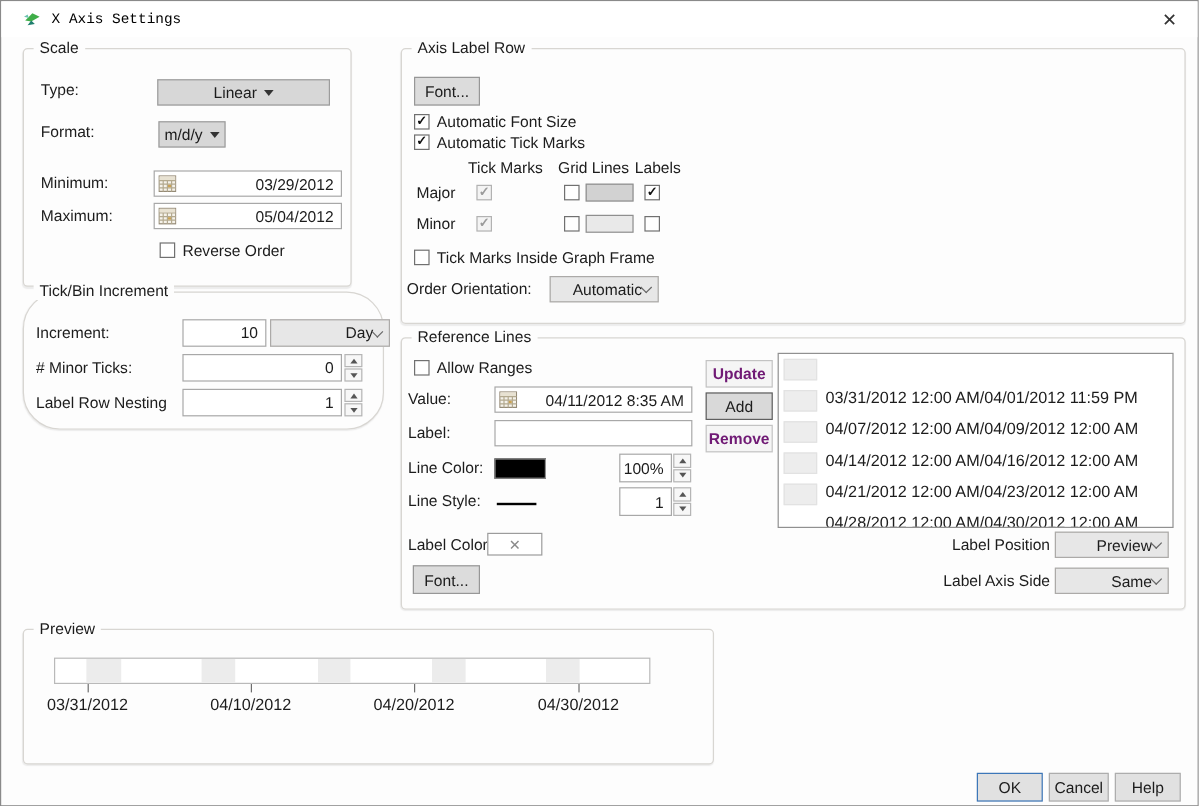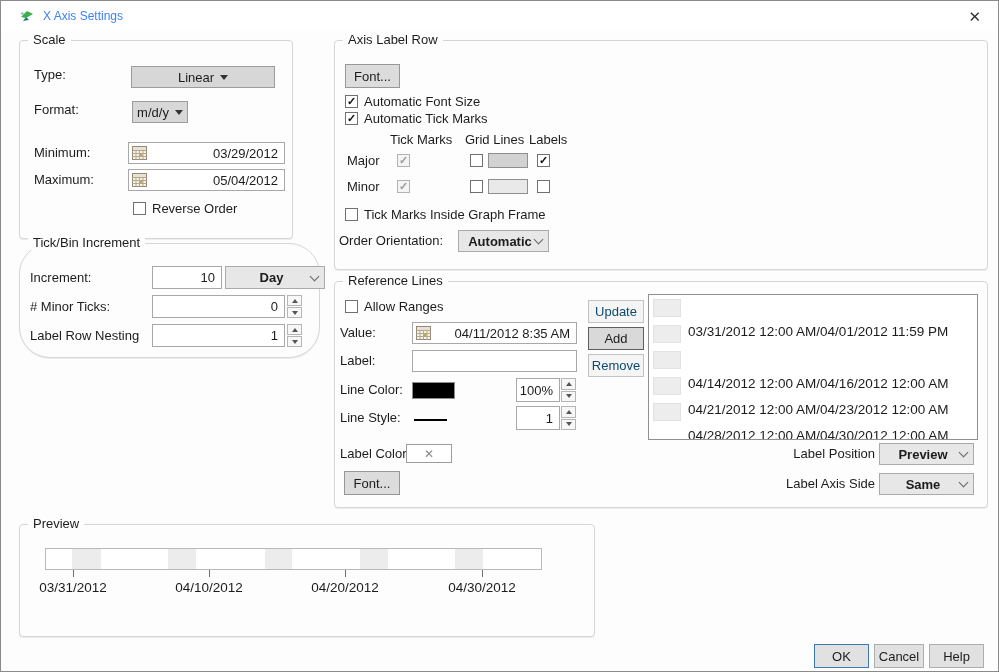--- a/index.html
+++ b/index.html
@@ -1,36 +1,36 @@
 <!DOCTYPE html>
 <html><head>
 <meta charset="utf-8">
 <style>
   html,body{margin:0;padding:0;background:#e9e9e9;}
   .dialog{position:relative;width:999px;height:672px;box-sizing:border-box;background:#fdfdfd;
     border:1px solid #8a8a8a;font-family:"Liberation Sans",sans-serif;font-size:13px;color:#1c1c1c;overflow:hidden;}
   .titlebar{position:absolute;left:0;top:0;right:0;height:30px;background:#fff;}
   .app-icon{position:absolute;left:18px;top:7px;width:16px;height:16px;}
-  .title-text{position:absolute;left:42px;top:8px;font-size:12px;color:#3b82f6;}
+  .title-text{position:absolute;left:42px;top:8px;font-size:12px;color:#000000;font-family:Liberation Mono, monospace;}
   .close-x{position:absolute;right:13px;top:5px;font-size:15px;color:#333;cursor:default;padding:2px 4px;}
   .group{position:absolute;border:1px solid #d8d6d2;border-radius:4px;background:#fdfdfd;box-shadow:0 1px 1px rgba(0,0,0,0.07);}
   .legend{position:absolute;top:-9px;left:8px;background:#fdfdfd;padding:0 5px;white-space:nowrap;}
   .lbl{position:absolute;white-space:nowrap;}
   .input{position:absolute;background:#fff;border:1px solid #a8a8a8;box-sizing:border-box;display:flex;align-items:center;overflow:hidden;}
   .input .val{flex:1;text-align:right;padding-right:6px;white-space:nowrap;}
   .input .cal{margin-left:3px;display:flex;align-items:center;}
   .btn{position:absolute;box-sizing:border-box;display:flex;align-items:center;justify-content:center;
     background:#dcdcdc;border:1px solid #979797;white-space:nowrap;cursor:default;}
   .btn.strong{border-color:#5f5f5f;background:#d9d9d9;}
-  .btn.disabled{background:#f5f5f5;border-color:#c3c3c3;color:#0c4a6e;}
+  .btn.disabled{background:#f5f5f5;border-color:#c3c3c3;color:#701a75;font-weight:bold;}
   .btn.focus{background:#e1e1e1;border:1px solid #3c77b9;}
   .btn.plain{background:#e1e1e1;border-color:#adadad;}
   .combo{position:absolute;box-sizing:border-box;display:flex;align-items:center;background:#e7e7e7;
     border:1px solid #acaaa8;padding:0 6px;cursor:default;}
-  .combo .ctext{flex:1;text-align:center;white-space:nowrap;font-weight:bold;}
+  .combo .ctext{flex:1;text-align:right;white-space:nowrap;}
   .combo-btn{position:absolute;box-sizing:border-box;display:flex;align-items:center;justify-content:center;
     gap:6px;background:#d7d7d7;border:1px solid #9c9c9c;cursor:default;}
   .tri-dn{width:0;height:0;border-left:4px solid transparent;border-right:4px solid transparent;border-top:5px solid #333;}
   .chev{width:6px;height:6px;border-right:1px solid #666;border-bottom:1px solid #666;transform:rotate(45deg);margin-top:-3px;}
   .cb{position:absolute;width:13px;height:13px;box-sizing:border-box;border:1px solid #707070;background:#fff;
     font-size:11px;line-height:11px;text-align:center;cursor:default;}
   .cb.checked::after{content:"✓";color:#111;font-weight:bold;position:relative;top:0;}
   .cb.dis{border-color:#b2b2b2;background:#f4f4f4;}
   .cb.dis.checked::after{color:#9b9b9b;}
   .swatch{position:absolute;box-sizing:border-box;border:1px solid #8f8f8f;cursor:default;}
@@ -239,20 +239,21 @@
     <div class="btn disabled" style="left:253px;top:72px;width:56px;height:23px;">Remove</div>
 
     <div class="listbox" style="left:313px;top:12px;width:330px;height:146px;">
 
     <div class="listrow">
           <span class="chip"></span>
           <span class="rowtext">03/31/2012 12:00 AM/04/01/2012 11:59 PM</span>
         </div>
         <div class="listrow">
           <span class="chip"></span>
+          <span class="rowtext">04/07/2012 12:00 AM/04/09/2012 12:00 AM</span>
         </div>
         <div class="listrow">
           <span class="chip"></span>
           <span class="rowtext">04/14/2012 12:00 AM/04/16/2012 12:00 AM</span>
         </div>
         <div class="listrow">
           <span class="chip"></span>
           <span class="rowtext">04/21/2012 12:00 AM/04/23/2012 12:00 AM</span>
         </div>
         <div class="listrow">

